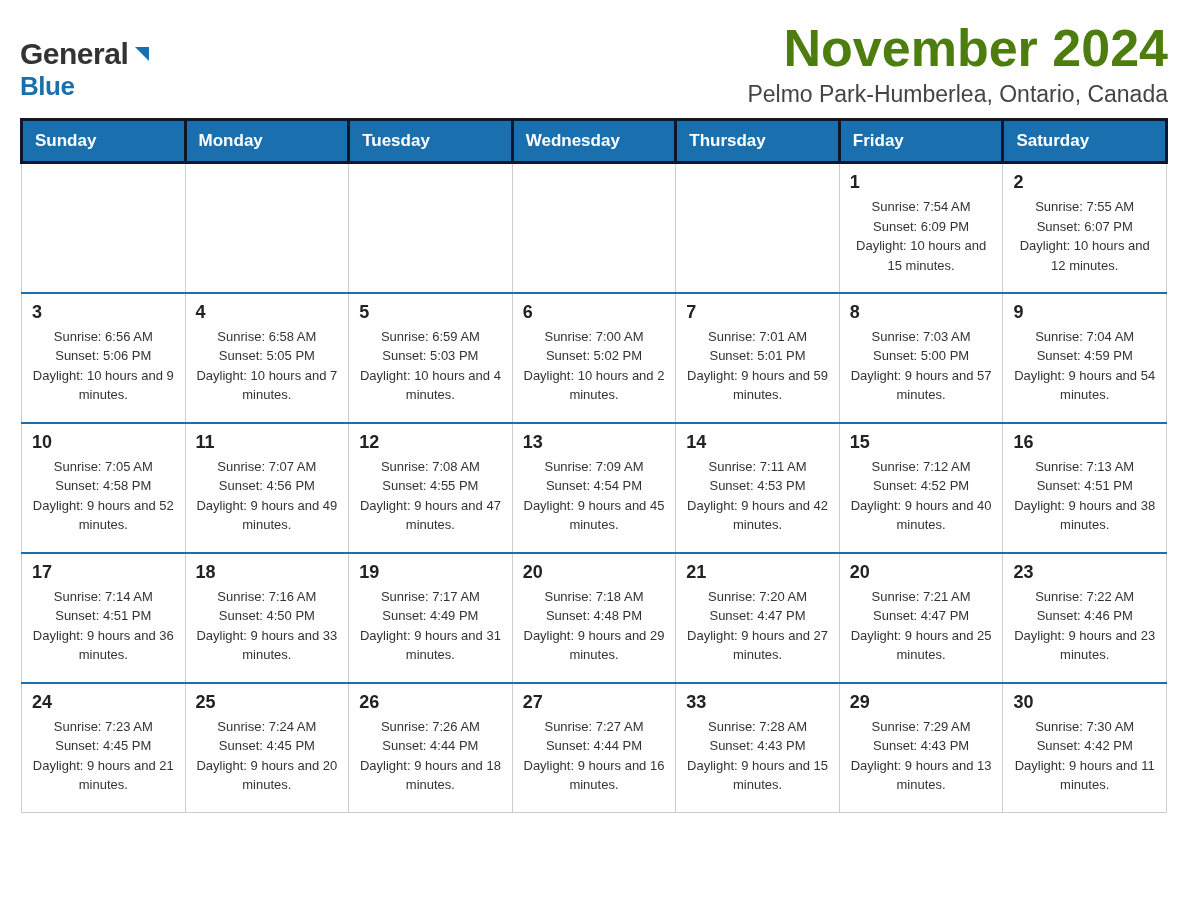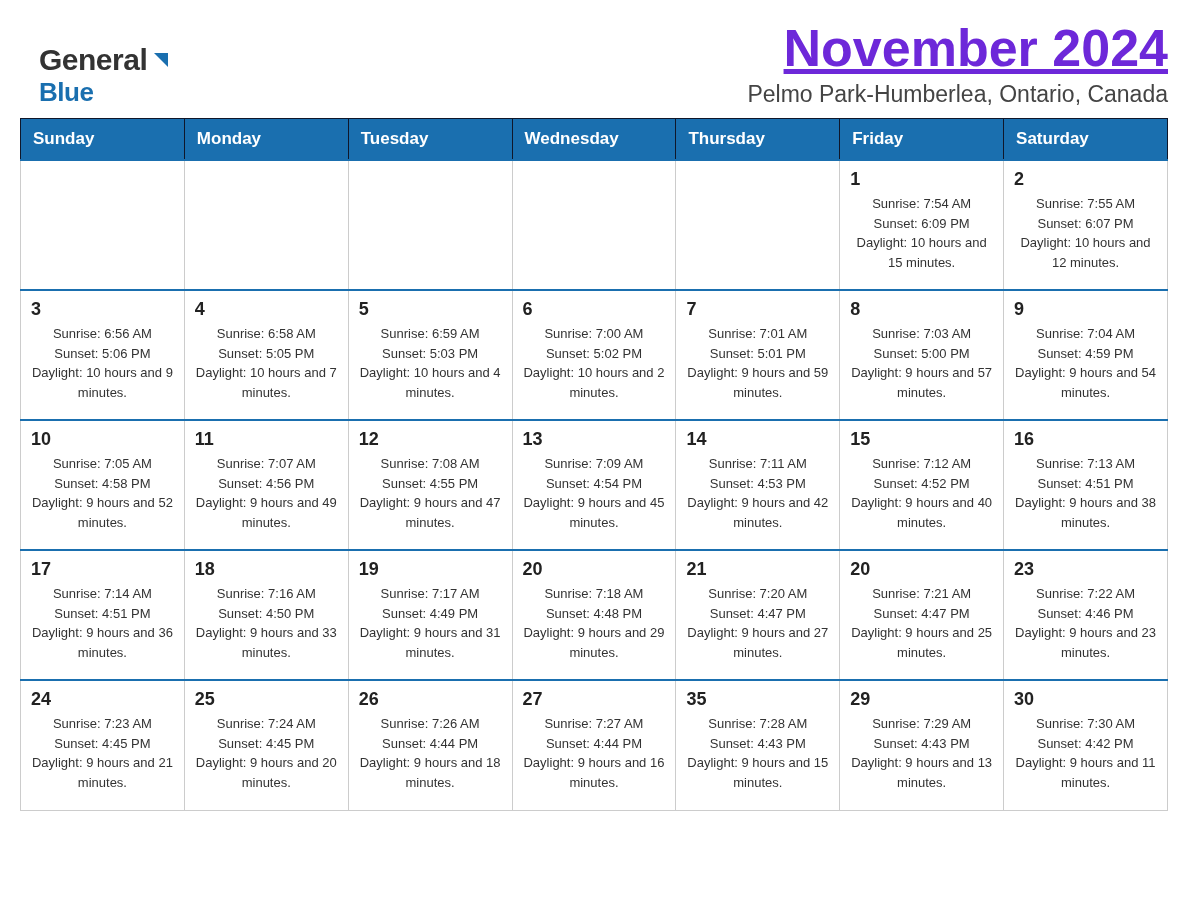--- a/index.html
+++ b/index.html
@@ -6,62 +6,60 @@
     body {
       font-family: Arial, sans-serif;
       background: #fff;
       width: 1188px;
       min-height: 918px;
       padding: 20px;
     }
     .header {
       display: flex;
       justify-content: space-between;
-      align-items: flex-end;
+      align-items: center;
       margin-bottom: 10px;
-      margin-left: 19px;
     }
     .logo {
       display: flex;
       flex-direction: column;
       align-items: flex-start;
       padding-top: 10px;
     }
     .logo-line {
       display: flex;
       align-items: center;
     }
     .title-section {
       text-align: right;
     }
     .month-title {
       font-size: 52px;
       font-weight: bold;
-      color: #6d28d9;
+      color: #4d7c0f;
       line-height: 1.1;
-      text-decoration: underline;
     }
     .location {
       font-size: 23px;
       color: #444;
       margin-top: 4px;
     }
     .calendar {
       width: 100%;
       border-collapse: collapse;
       margin-top: 10px;
     }
     .calendar th {
       background: #1a6faf;
       color: #fff;
       font-size: 17px;
       font-weight: bold;
       padding: 10px 12px;
       text-align: left;
-      border: 1px solid #0f172a;
+      border: 3px solid #0f172a;
     }
     .calendar td {
       vertical-align: top;
       border: 1px solid #ccc;
       border-top: 2px solid #1a6faf;
       padding: 8px 10px;
       width: 14.28%;
       min-height: 110px;
       height: 130px;
     }
@@ -230,21 +228,21 @@
         </td>
         <td>
           <div class="day-number">26</div>
           <div class="day-info">Sunrise: 7:26 AM<br>Sunset: 4:44 PM<br>Daylight: 9 hours and 18 minutes.</div>
         </td>
         <td>
           <div class="day-number">27</div>
           <div class="day-info">Sunrise: 7:27 AM<br>Sunset: 4:44 PM<br>Daylight: 9 hours and 16 minutes.</div>
         </td>
         <td>
-          <div class="day-number">35</div>
+          <div class="day-number">33</div>
           <div class="day-info">Sunrise: 7:28 AM<br>Sunset: 4:43 PM<br>Daylight: 9 hours and 15 minutes.</div>
         </td>
         <td>
           <div class="day-number">29</div>
           <div class="day-info">Sunrise: 7:29 AM<br>Sunset: 4:43 PM<br>Daylight: 9 hours and 13 minutes.</div>
         </td>
         <td>
           <div class="day-number">30</div>
           <div class="day-info">Sunrise: 7:30 AM<br>Sunset: 4:42 PM<br>Daylight: 9 hours and 11 minutes.</div>
         </td>

